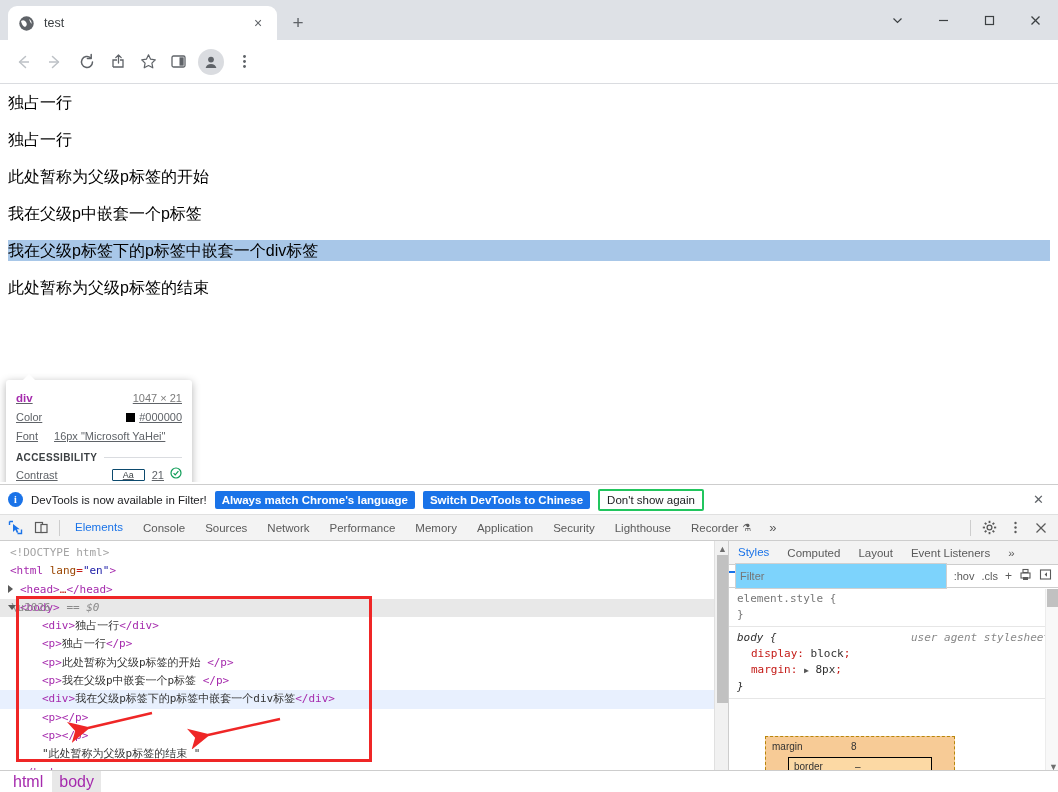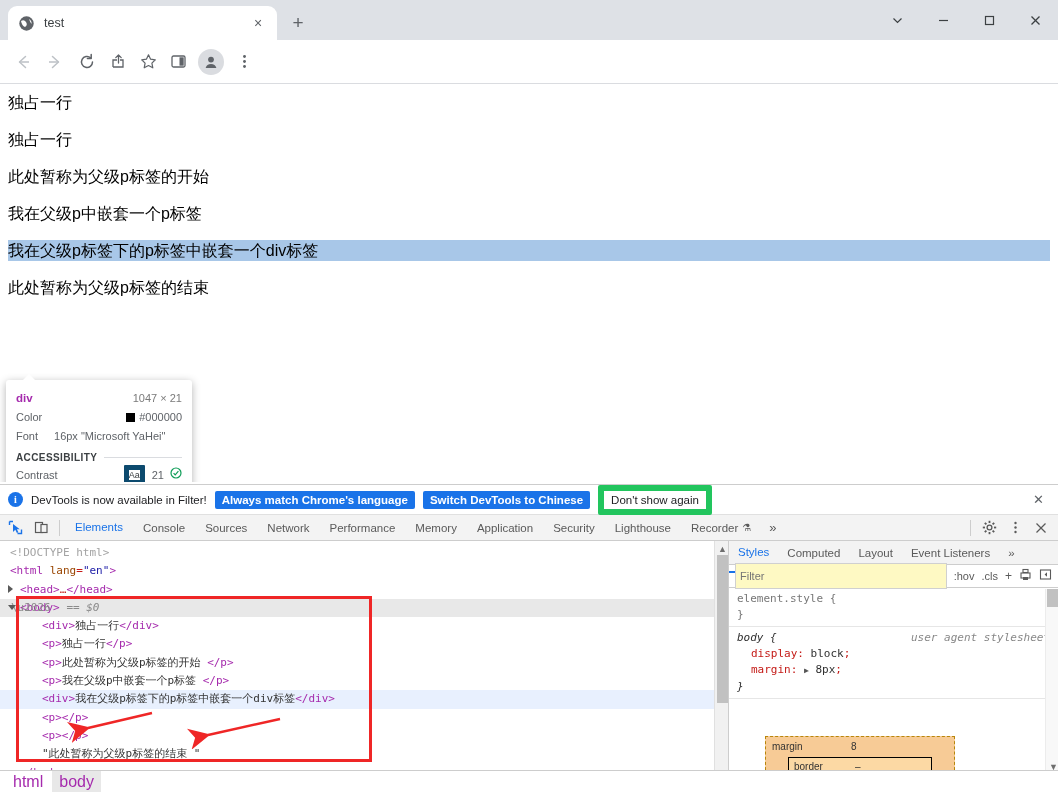--- a/index.html
+++ b/index.html
@@ -92,37 +92,37 @@
     position: absolute; left: 6px; top: 296px; width: 186px;
     background: #fff; border-radius: 3px;
     box-shadow: 0 2px 8px rgba(0,0,0,.30); padding: 8px 10px 9px 10px;
     font-size: 11px; color: #5f6368; z-index: 5;
   }
   .insp-tip::before {
     content: ""; position: absolute; left: 16px; top: -6px;
     border-left: 7px solid transparent; border-right: 7px solid transparent;
     border-bottom: 7px solid #fff;
   }
-  .tip-row { display: flex; align-items: center; height: 19px; }
+  .tip-row { display: flex; align-items: center; height: 19px; text-decoration: underline; }
   .tip-row .lbl { color: #5f6368; }
   .tip-row .val { margin-left: auto; color: #5f6368; }
   .tip-tag { color: #a52aad; font-weight: bold; font-size: 11.5px; }
   .tip-dims { margin-left: auto; color: #7a7a7a; }
   .swatch {
     display: inline-block; width: 9px; height: 9px; background: #000;
     margin-right: 4px; vertical-align: -1px;
   }
   .tip-sect {
     display: flex; align-items: center; gap: 7px;
     margin: 7px 0 2px 0; font-size: 10px; letter-spacing: .4px;
     color: #3c4043; font-weight: 600;
   }
   .tip-sect .rule { flex: 1 1 auto; height: 1px; background: #dadce0; }
   .aa-box {
-    border: 5px solid #0c4a6e; font-size: 9px; padding: 0 0;
+    border: 1px solid #0c4a6e; font-size: 9px; padding: 0 10px;
     border-radius: 1px; color: #3c4043; margin-left: auto;
   }
   .ok-circle { color: #0f9d58; font-size: 12px; margin-left: 6px; }
   .tip-font { margin-left: 16px; color: #5f6368; }
 
   
   .devtools {
     position: absolute; left: 0; top: 484px; width: 1058px; height: 308px;
     background: #fff; border-top: 1px solid #cdcdcd;
     font-family: "Liberation Sans", "DejaVu Sans", sans-serif;
@@ -137,21 +137,21 @@
     align-items: center; justify-content: center; flex: 0 0 auto;
     font-family: "Liberation Serif", serif;
   }
   .notif-text { font-size: 11.5px; color: #202124; white-space: nowrap; }
   .btn-blue {
     background: #1a73e8; color: #fff; font-size: 11.5px; font-weight: bold;
     border: none; border-radius: 2px; padding: 3px 7px; white-space: nowrap;
   }
   .btn-ghost {
     background: #fff; color: #202124; font-size: 11.5px;
-    border: 6px solid #22c55e; border-radius: 2px; padding: 3px 7px;
+    border: 2px solid #22c55e; border-radius: 2px; padding: 3px 7px;
     white-space: nowrap;
   }
   .notif-close { margin-left: auto; color: #5f6368; font-size: 13px; padding: 0 6px; }
 
   .dt-tabbar {
     height: 26px; display: flex; align-items: center;
     border-bottom: 1px solid #cdcdcd; background: #f3f3f3; padding-left: 2px;
   }
   .dt-toolicon {
     width: 26px; height: 24px; display: flex; align-items: center;
@@ -228,21 +228,21 @@
     font-size: 11.5px; color: #5a5a5a; padding: 0 9px; height: 23px;
     display: flex; align-items: center; white-space: nowrap;
   }
   .st-tab.active { color: #1a73e8; border-bottom: 2px solid #1a73e8; height: 40px; }
   .filter-row {
     height: 23px; display: flex; align-items: center; padding: 0 6px;
     border-bottom: 1px solid #cdcdcd; gap: 7px; background: #fff;
   }
   .filter-input {
     flex: 1 1 auto; border: 1px solid #d0d0d0; height: 17px; font-size: 11px;
-    padding: 12px 4px; color: #202124; background: #fef9c3; min-width: 0;
+    padding: 12px 4px; color: #202124; background: #7dd3fc; min-width: 0;
     font-family: "Liberation Sans", sans-serif;
   }
   .f-act { font-size: 11px; color: #5a5a5a; white-space: nowrap; }
   .f-icon { color: #5a5a5a; font-size: 12px; }
   .css-block {
     font-family: "DejaVu Sans Mono", "Liberation Mono", monospace;
     font-size: 11px; line-height: 16px; padding: 3px 8px;
     border-bottom: 1px solid #e6e6e6; color: #303030;
   }
   .sel-name { color: #777; }

